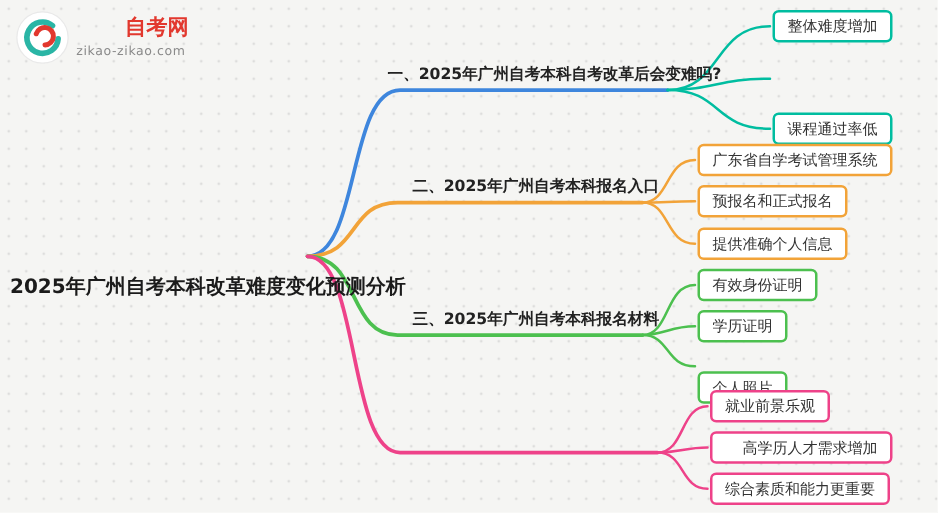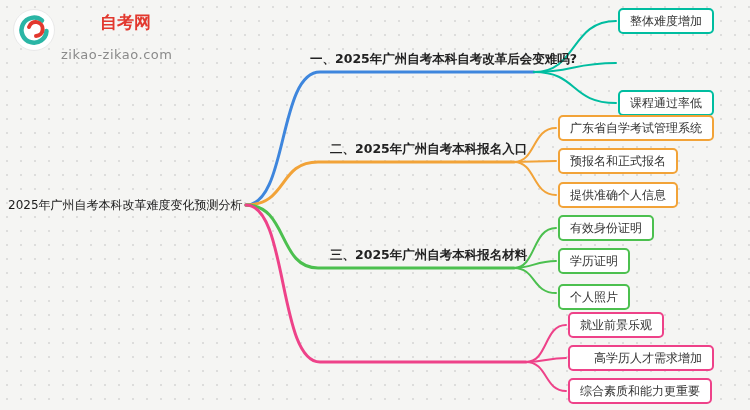--- a/index.html
+++ b/index.html
@@ -10,37 +10,37 @@
   }
   .stage{
     position:relative;width:750px;height:410px;overflow:hidden;
     background-color:#f5f5f3;
     background-image:radial-gradient(#dddddc 1px, transparent 1.3px);
     background-size:14px 14px;
   }
   .connectors{position:absolute;left:0;top:0;z-index:1;}
   .node{position:absolute;z-index:2;white-space:nowrap;}
   .root-label{
-    font-size:12px;font-weight:normal;color:#1b1b1b;letter-spacing:0;
+    font-size:16px;font-weight:bold;color:#1b1b1b;letter-spacing:0;margin-top:22px;
   }
   .branch-label{
     font-size:12.5px;font-weight:bold;color:#222;
   }
   .child{
     background:#fff;
     border:2px solid var(--c,#999);
     border-radius:5px;
     padding:3px 10px;
     font-size:12px;line-height:16px;color:#333;
   }
   .logo{position:absolute;left:12px;top:8px;display:flex;align-items:flex-start;z-index:3;}
   .logo-icon{width:44px;height:44px;}
   .logo-text{margin-left:5px;padding-top:4px;}
   .logo-title{font-size:17px;font-weight:bold;color:#e2382e;line-height:20px;margin-left:39px;}
-  .logo-subtitle{font-size:13px;color:#8a8a8a;letter-spacing:0.5px;margin-top:15px;}
+  .logo-subtitle{font-size:10px;color:#8a8a8a;letter-spacing:0.5px;margin-top:4px;}
 </style>
 </head>
 <body>
 
 <div class="stage">
 
   <svg class="connectors" width="750" height="410">
 
     <path d="M246,205 C288,205 278,72 320,72 L534,72" fill="none" stroke-width="3" stroke-linecap="round" stroke="#3e86dd"></path>
     <path d="M534,72 C578,72 570,21 616,21" fill="none" stroke-width="2" stroke-linecap="round" stroke="#00bda0"></path>
@@ -83,19 +83,19 @@
 
   <div class="node child" style="left: 618px; top: 8px; --c: #00bda0;">整体难度增加</div>
   <div class="node child" style="left: 618px; top: 90px; text-align: right; --c: #00bda0;">课程通过率低</div>
 
   <div class="node child" style="left: 558px; top: 115px; --c: #f2a338;">广东省自学考试管理系统</div>
   <div class="node child" style="left: 558px; top: 148px; --c: #f2a338;">预报名和正式报名</div>
   <div class="node child" style="left: 558px; top: 182px; --c: #f2a338;">提供准确个人信息</div>
 
   <div class="node child" style="left: 558px; top: 215px; --c: #4cc04f;">有效身份证明</div>
   <div class="node child" style="left: 558px; top: 248px; --c: #4cc04f;">学历证明</div>
-  <div class="node child" style="left: 558px; top: 284px; --c: #4cc04f;">个人照片</div>
+  <div class="node child" style="left: 558px; top: 297px; --c: #4cc04f;">个人照片</div>
 
   <div class="node child" style="left: 568px; top: 312px; --c: #ee4289;">就业前景乐观</div>
   <div class="node child" style="left: 568px; top: 345px; padding-left: 24px; --c: #ee4289;">高学历人才需求增加</div>
   <div class="node child" style="left: 568px; top: 378px; --c: #ee4289;">综合素质和能力更重要</div>
 
 </div>
 
 </body></html>

